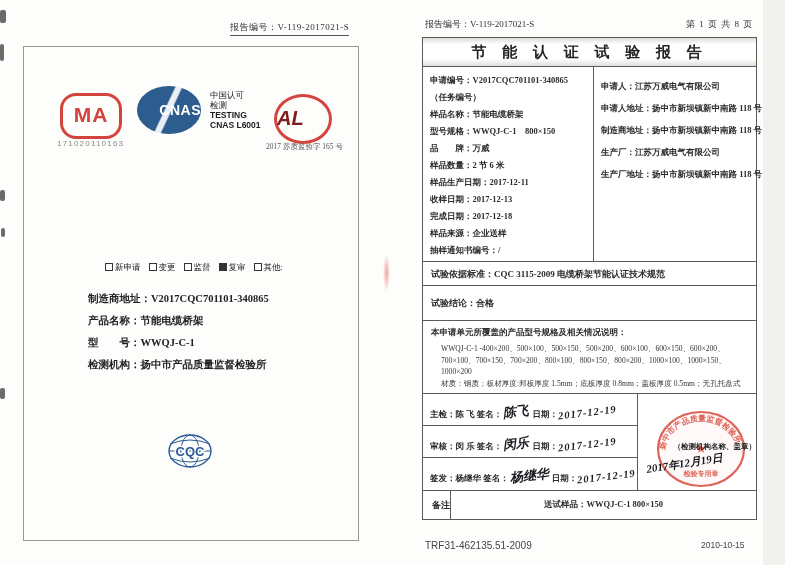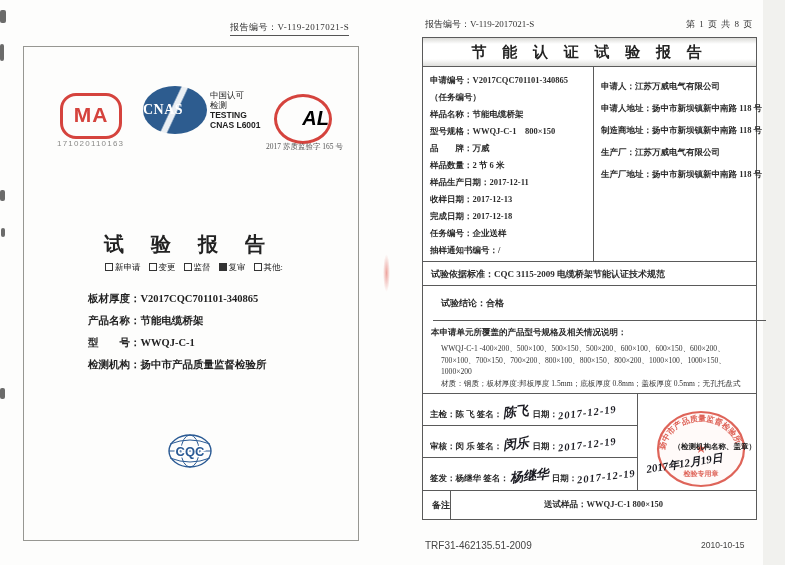--- a/index.html
+++ b/index.html
@@ -6,28 +6,28 @@
   #canvas{position:relative;width:785px;height:565px;background:#fdfdfc;overflow:hidden;
           font-family:"Liberation Serif","DejaVu Serif",serif;color:#2b2b2b;}
   .abs{position:absolute;}
   
   #lp-report{left:230px;top:21px;font-size:9px;letter-spacing:.5px;border-bottom:1px solid #555;padding-bottom:1px;color:#333;}
   #lp-border{left:23px;top:46px;width:334px;height:493px;border:1px solid #979792;}
   .cma-box{left:60px;top:93px;width:56px;height:40px;border:3px solid #d5433d;border-radius:16px;
            color:#d5433d;font-weight:bold;font-size:21px;text-align:center;line-height:38px;
            font-family:"Liberation Sans",sans-serif;letter-spacing:1px;}
   #cma-num{left:57px;top:139px;font-size:8px;color:#8a8a88;letter-spacing:1.2px;font-family:"Liberation Sans",sans-serif;}
-  .cnas-ell{left:143px;top:86px;width:64px;height:48px;border-radius:50%;background:#2d5c8f;
-            color:#fff;font-weight:bold;font-size:14px;text-align:left;line-height:48px;
-            font-family:Liberation Serif, serif;letter-spacing:.5px;
+  .cnas-ell{left:137px;top:86px;width:64px;height:48px;border-radius:50%;background:#2d5c8f;
+            color:#fff;font-weight:bold;font-size:14px;text-align:right;line-height:48px;
+            font-family:Liberation Sans, sans-serif;letter-spacing:.5px;
             background-image:linear-gradient(115deg,rgba(255,255,255,0) 44%,rgba(255,255,255,.9) 46%,rgba(255,255,255,.9) 52%,rgba(255,255,255,0) 54%);}
   .acc-text{left:210px;top:90px;font-size:8.5px;line-height:10px;color:#222;}
   .acc-text .b{font-weight:bold;font-family:"Liberation Sans",sans-serif;}
   .cal-ell{left:274px;top:94px;width:52px;height:44px;border:3px solid #d5433d;border-radius:50%;
-           color:#000000;font-weight:bold;font-style:italic;font-size:20px;text-align:right;line-height:42px;
+           color:#7f1d1d;font-weight:bold;font-style:italic;font-size:20px;text-align:left;line-height:42px;
            font-family:"Liberation Sans",sans-serif;}
   #cal-cap{left:266px;top:142px;font-size:7.5px;color:#555;}
   #lp-title1{left:23px;top:198px;width:334px;text-align:center;font-size:21px;font-weight:600;letter-spacing:9px;color:#222;}
   #lp-title2{left:23px;top:231px;width:334px;text-align:center;font-size:20px;font-weight:600;letter-spacing:11px;color:#222;}
   #lp-checks{left:23px;top:262px;width:334px;text-align:center;font-size:8.5px;color:#222;}
   .chk{display:inline-block;width:6px;height:6px;border:1px solid #333;margin:0 2px 0 8px;vertical-align:-1px;}
   .chk.filled{background:#333;}
   .lp-field{left:88px;font-size:10.5px;font-weight:600;color:#222;}
   #lp-cqc{left:166px;top:432px;}
   #red-smudge{left:383px;top:254px;width:7px;height:38px;border-radius:50%;
@@ -43,21 +43,21 @@
              font-size:15px;font-weight:600;letter-spacing:6px;line-height:29px;color:#222;
              background-image:linear-gradient(to bottom,rgba(188,188,182,.55),rgba(188,188,182,0) 6px),
                               linear-gradient(to top,rgba(188,188,182,.5),rgba(188,188,182,0) 7px);}
   .row-info{top:29px;height:195px;border-bottom:1px solid #5a5a5a;}
   .info-left{position:absolute;left:0;top:0;width:171px;height:195px;border-right:1px solid #5a5a5a;
              box-sizing:border-box;padding:5px 3px 0 7px;}
   .info-left div{font-size:8.5px;font-weight:600;line-height:17px;white-space:nowrap;}
   .info-right{position:absolute;left:171px;top:0;width:162px;height:172px;box-sizing:border-box;padding:8px 2px 0 7px;}
   .info-right div{font-size:8.5px;font-weight:600;line-height:22px;white-space:nowrap;}
   .row-standard{top:224px;height:24px;border-bottom:1px solid #5a5a5a;font-size:9px;font-weight:700;padding:6px 0 0 8px;}
-  .row-conclusion{top:248px;height:35px;border-bottom:1px solid #5a5a5a;font-size:9px;font-weight:600;padding:11px 0 0 8px;margin-left:10px;}
+  .row-conclusion{top:248px;height:35px;border-bottom:1px solid #5a5a5a;font-size:9px;font-weight:600;padding:11px 0 0 8px;}
   .row-coverage{top:283px;height:73px;border-bottom:1px solid #5a5a5a;}
   .cov-title{position:absolute;left:8px;top:6px;font-size:8.5px;font-weight:600;}
   .cov-body{position:absolute;left:18px;top:22px;width:308px;font-size:7.6px;line-height:11.5px;color:#333;}
   .row-sign{top:356px;height:97px;border-bottom:1px solid #5a5a5a;}
   .sign-left{position:absolute;left:0;top:0;width:215px;height:97px;border-right:1px solid #5a5a5a;box-sizing:border-box;}
   .sign-row{position:absolute;left:0;width:214px;height:32px;border-bottom:1px solid #5a5a5a;box-sizing:border-box;
             font-size:8.5px;font-weight:600;padding:10px 0 0 7px;white-space:nowrap;}
   .sign-row.last{border-bottom:none;}
   .hand{display:inline-block;font-style:italic;font-weight:600;color:#1b1b22;transform:rotate(-7deg) translateY(-1px);}
   .hand.sig{font-size:13px;margin:0 1px;}
@@ -105,28 +105,27 @@
     <div>检测</div>
     <div class="b">TESTING</div>
     <div class="b">CNAS L6001</div>
   </div>
 
   <div class="abs cal-ell">
     <span>AL</span>
   </div>
   <div class="abs" id="cal-cap">2017 苏质监验字 165 号</div>
 
-  <div class="abs" id="lp-title2">试 验 报 告</div>
 
   <div class="abs" id="lp-checks">
     <span class="chk"></span><span>新申请</span><span class="chk"></span><span>变更</span><span class="chk"></span><span>监督</span><span class="chk filled"></span><span>复审</span><span class="chk"></span><span>其他:</span>
   </div>
 
   <div class="abs lp-field" style="top:292px;">
-    <span>板材厚度：</span><span>V2017CQC701101-340865</span>
+    <span>制造商地址：</span><span>V2017CQC701101-340865</span>
   </div>
   <div class="abs lp-field" style="top:314px;">
     <span>产品名称：</span><span>节能电缆桥架</span>
   </div>
   <div class="abs lp-field" style="top:336px;">
     <span>型　　号：</span><span>WWQJ-C-1</span>
   </div>
   <div class="abs lp-field" style="top:358px;">
     <span>检测机构：</span><span>扬中市产品质量监督检验所</span>
   </div>
@@ -153,21 +152,21 @@
       <div class="info-left">
         <div>申请编号：V2017CQC701101-340865</div>
         <div>（任务编号）</div>
         <div>样品名称：节能电缆桥架</div>
         <div>型号规格：WWQJ-C-1　800×150</div>
         <div>品　　牌：万威</div>
         <div>样品数量：2 节 6 米</div>
         <div>样品生产日期：2017-12-11</div>
         <div>收样日期：2017-12-13</div>
         <div>完成日期：2017-12-18</div>
-        <div>任务编号：企业送样</div>
+        <div>样品来源：企业送样</div>
         <div>抽样通知书编号：/</div>
       </div>
       <div class="info-right">
         <div>申请人：江苏万威电气有限公司</div>
         <div>申请人地址：扬中市新坝镇新中南路 118 号</div>
         <div>制造商地址：扬中市新坝镇新中南路 118 号</div>
         <div>生产厂：江苏万威电气有限公司</div>
         <div>生产厂地址：扬中市新坝镇新中南路 118 号</div>
       </div>
     </div>

